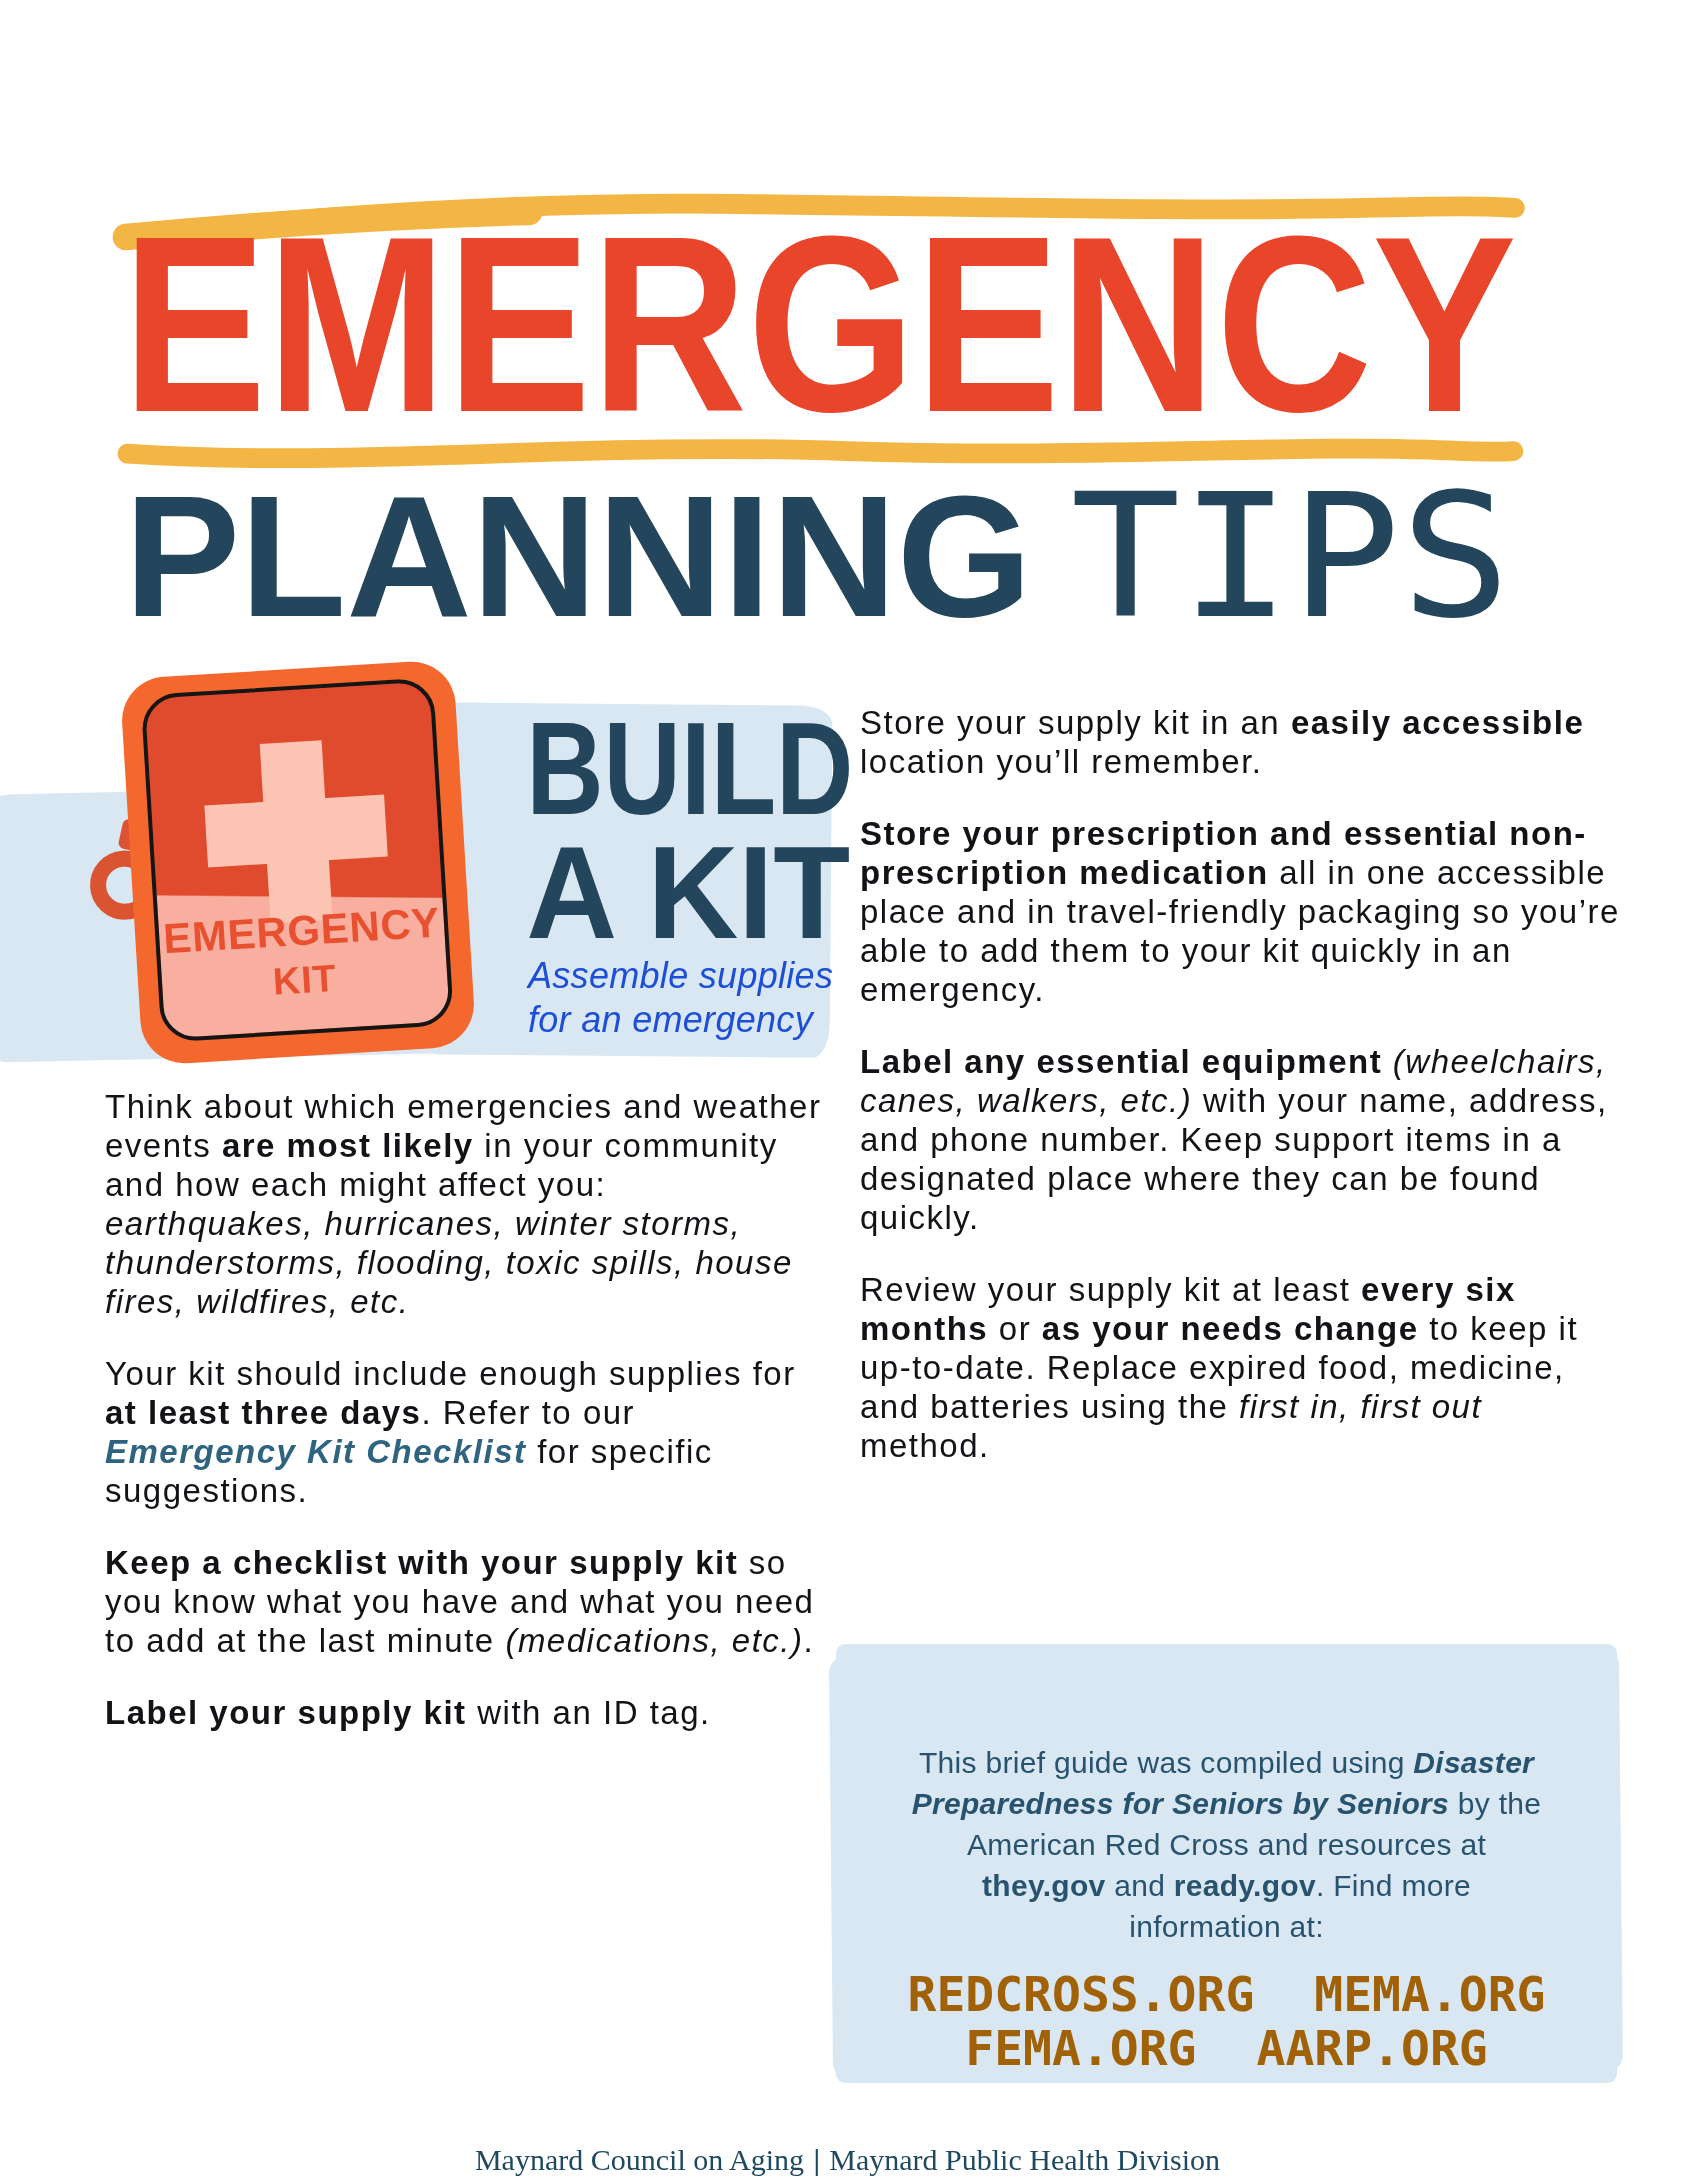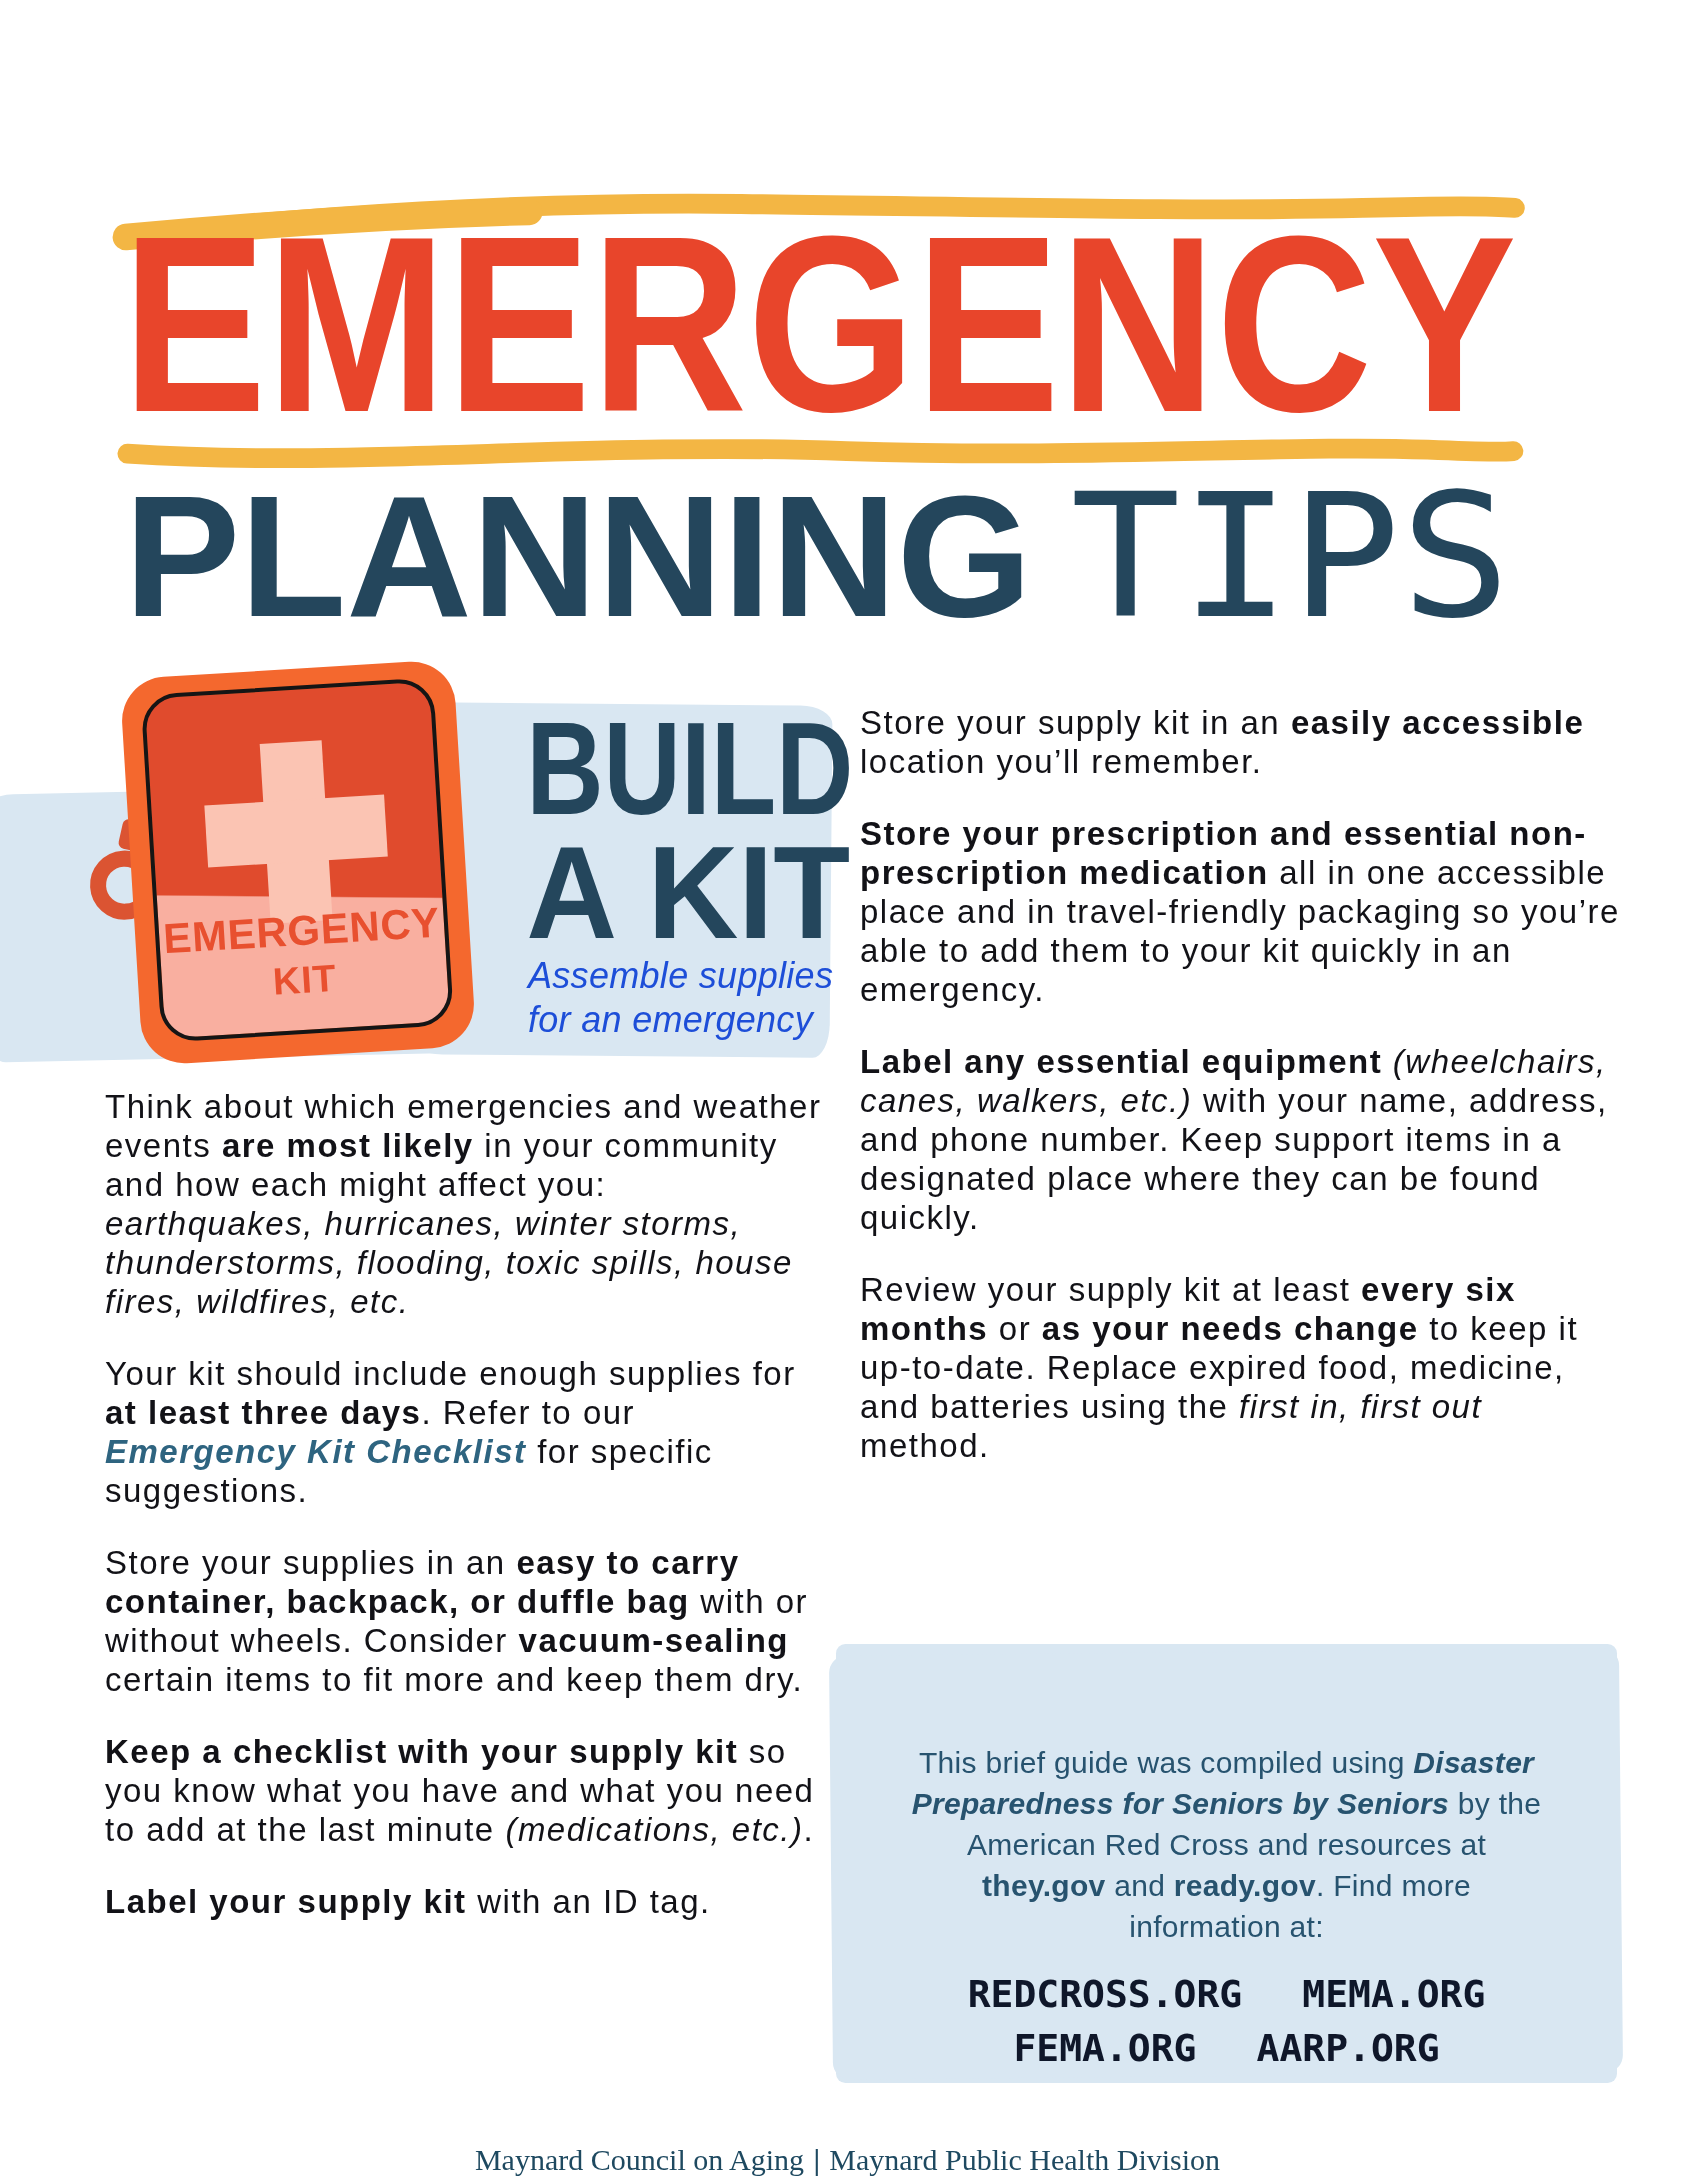--- a/index.html
+++ b/index.html
@@ -55,21 +55,21 @@
   
   #info-box { position:absolute; left:836px; top:1604px; width:781px; height:439px;
               background:#D9E7F2; border-radius:9.3px; }
   #info-box::before { content:""; position:absolute; left:-5.3px; top:8px; right:-4px; bottom:6.6px;
               background:#D9E7F2; transform:rotate(-.55deg); border-radius:17px; }
   .info-inner { position:relative; padding-top:98px; text-align:center; }
   .info-text { width:648px; margin:0 auto; font-size:30px; line-height:41px;
                color:#27536F; letter-spacing:0.3px; }
   .links-row { display:flex; justify-content:center; gap:60px; margin-top:26.5px;
                font-family:"DejaVu Sans Mono", monospace; font-weight:bold;
-               font-size:38px; line-height:40px; color:#0f172a; }
+               font-size:48px; line-height:40px; color:#a16207; }
   .links-row.second { margin-top:14.6px; }
 
   
   #footer { position:absolute; left:0; right:0; top:2103px; text-align:center;
             font-family:"Liberation Serif", serif; font-size:30px; color:#1E4960;padding-left:8px; }
   #footer .sep { font-weight:bold; padding:0 9.3px; }
 </style>
 </head>
 <body>
 
@@ -119,21 +119,20 @@
     <text x="20" y="164" font-family="Liberation Sans, sans-serif" font-weight="700" font-size="200" fill="#24465C" textLength="490" lengthAdjust="spacingAndGlyphs">A KIT</text>
   </svg>
   <div id="build-subtitle">
     <div>Assemble supplies</div>
     <div>for an emergency</div>
   </div>
 
   <div class="col" id="left-col">
     <p><span>Think about which emergencies and weather events </span><span class="b">are most likely</span><span> in your community and how each might affect you: </span><span class="i">earthquakes, hurricanes, winter storms, thunderstorms, flooding, toxic spills, house fires, wildfires, etc.</span></p>
     <p><span>Your kit should include enough supplies for </span><span class="b">at least three days</span><span>. Refer to our </span><span class="lnk">Emergency Kit Checklist</span><span> for specific suggestions.</span></p>
-    <p><span>Store your supplies in an </span><span class="b">easy to carry container, backpack, or duffle bag</span><span> with or without wheels. Consider </span><span class="b">vacuum-sealing</span><span> certain items to fit more and keep them dry.</span></p>
     <p><span class="b">Keep a checklist with your supply kit</span><span> so you know what you have and what you need to add at the last minute </span><span class="i">(medications, etc.)</span><span>.</span></p>
     <p><span class="b">Label your supply kit</span><span> with an ID tag.</span></p>
   </div>
 
   <div class="col" id="right-col">
     <p><span>Store your supply kit in an </span><span class="b">easily accessible</span><span> location you’ll remember.</span></p>
     <p><span class="b">Store your prescription and essential non-prescription medication</span><span> all in one accessible place and in travel-friendly packaging so you’re able to add them to your kit quickly in an emergency.</span></p>
     <p><span class="b">Label any essential equipment</span><span> </span><span class="i">(wheelchairs, canes, walkers, etc.)</span><span> with your name, address, and phone number. Keep support items in a designated place where they can be found quickly.</span></p>
     <p><span>Review your supply kit at least </span><span class="b">every six months</span><span> or </span><span class="b">as your needs change</span><span> to keep it up-to-date. Replace expired food, medicine, and batteries using the </span><span class="i">first in, first out</span><span> method.</span></p>
   </div>

